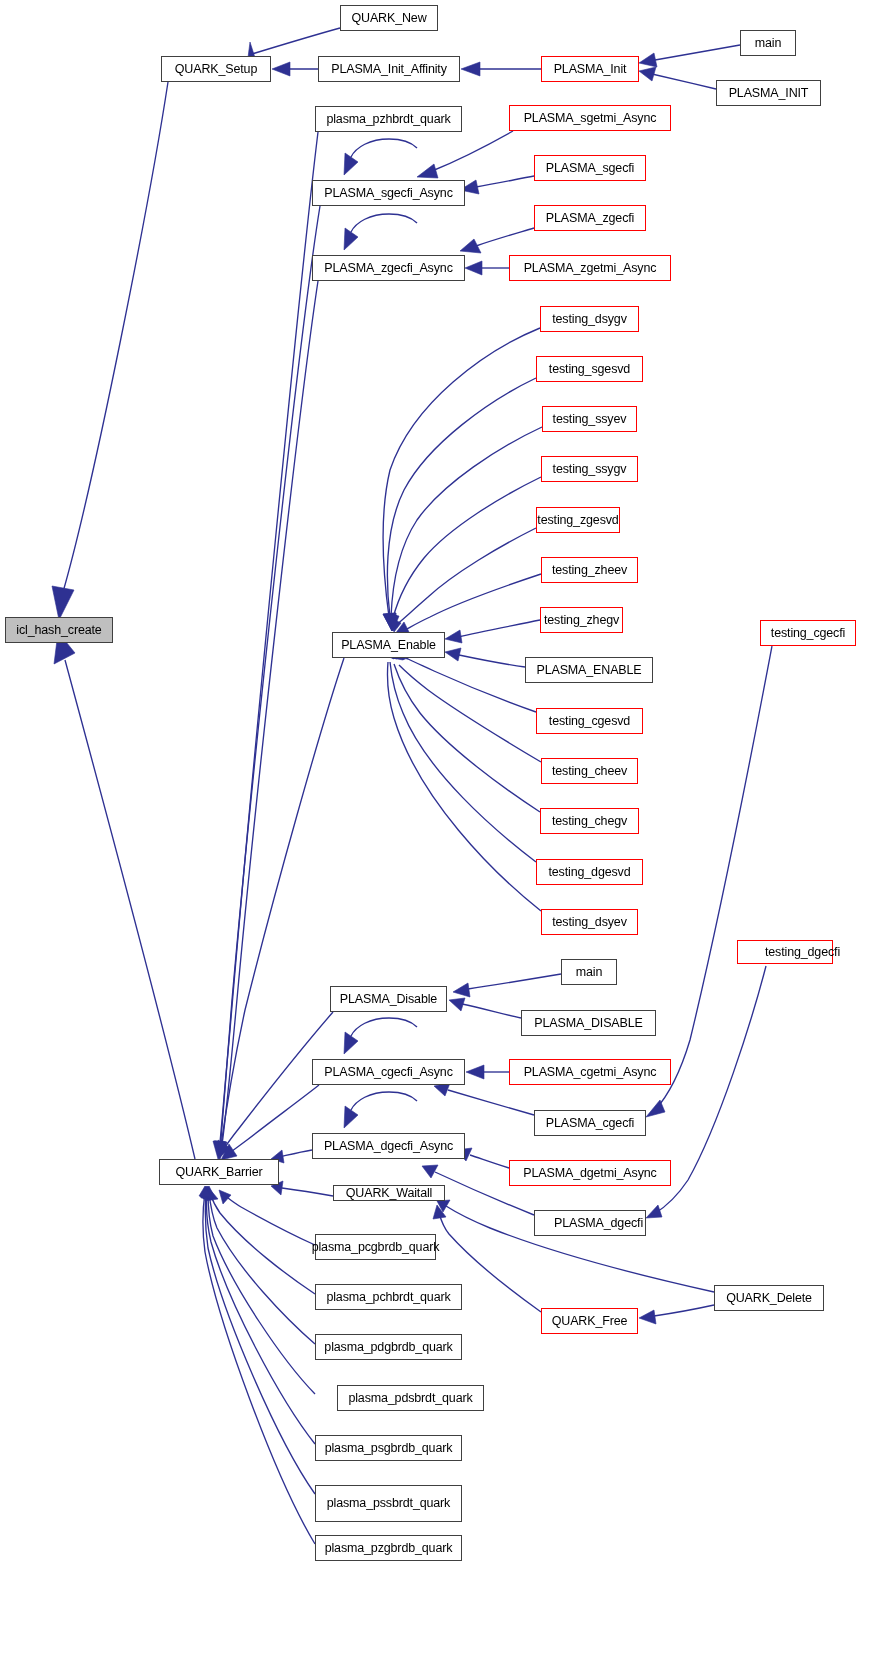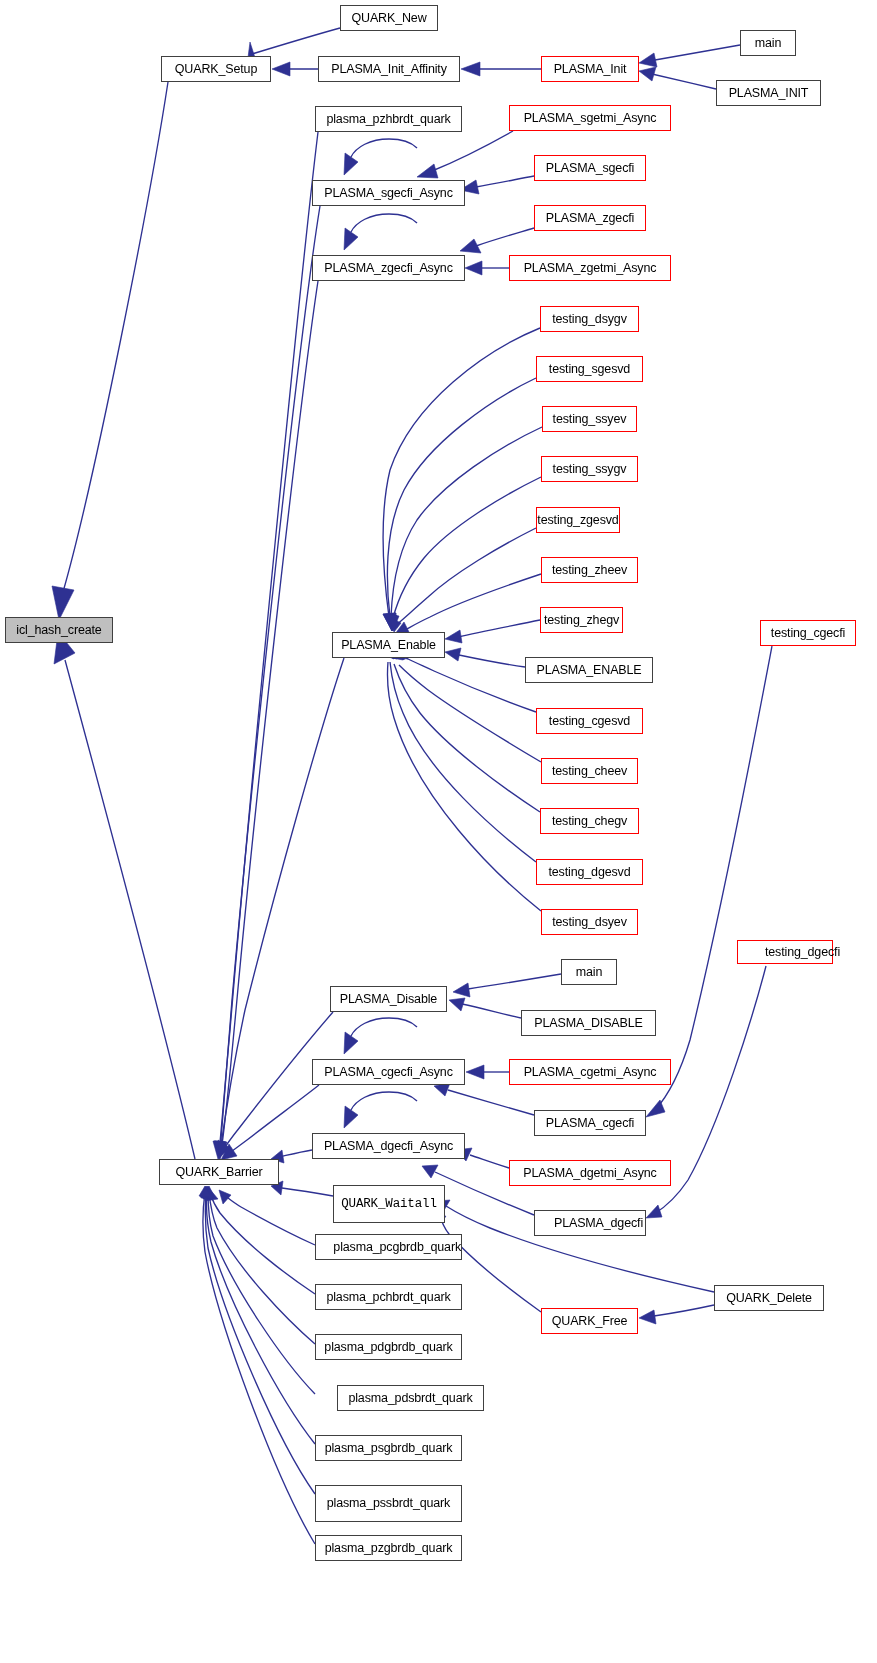--- a/index.html
+++ b/index.html
@@ -386,27 +386,27 @@
     </div>
     <div class="gnode" style="left: 312px; top: 1133px; width: 153px; height: 26px;">
       <span>PLASMA_dgecfi_Async</span>
     </div>
     <div class="gnode" style="left: 159px; top: 1159px; width: 120px; height: 26px;">
       <span>QUARK_Barrier</span>
     </div>
     <div class="gnode red" style="left: 509px; top: 1160px; width: 162px; height: 26px;">
       <span>PLASMA_dgetmi_Async</span>
     </div>
-    <div class="gnode" style="left: 333px; top: 1185px; width: 112px; height: 38px; font-family: Liberation Mono, monospace;">
+    <div class="gnode" style="left: 333px; top: 1185px; width: 112px; height: 16px;">
       <span>QUARK_Waitall</span>
     </div>
     <div class="gnode" style="left: 534px; top: 1210px; width: 112px; height: 26px; padding-left: 17px;">
       <span>PLASMA_dgecfi</span>
     </div>
-    <div class="gnode" style="left: 315px; top: 1234px; width: 147px; height: 26px; justify-content: flex-end;">
+    <div class="gnode" style="left: 315px; top: 1234px; width: 121px; height: 26px;">
       <span>plasma_pcgbrdb_quark</span>
     </div>
     <div class="gnode" style="left: 714px; top: 1285px; width: 110px; height: 26px;">
       <span>QUARK_Delete</span>
     </div>
     <div class="gnode" style="left: 315px; top: 1284px; width: 147px; height: 26px;">
       <span>plasma_pchbrdt_quark</span>
     </div>
     <div class="gnode red" style="left: 541px; top: 1308px; width: 97px; height: 26px;">
       <span>QUARK_Free</span>

